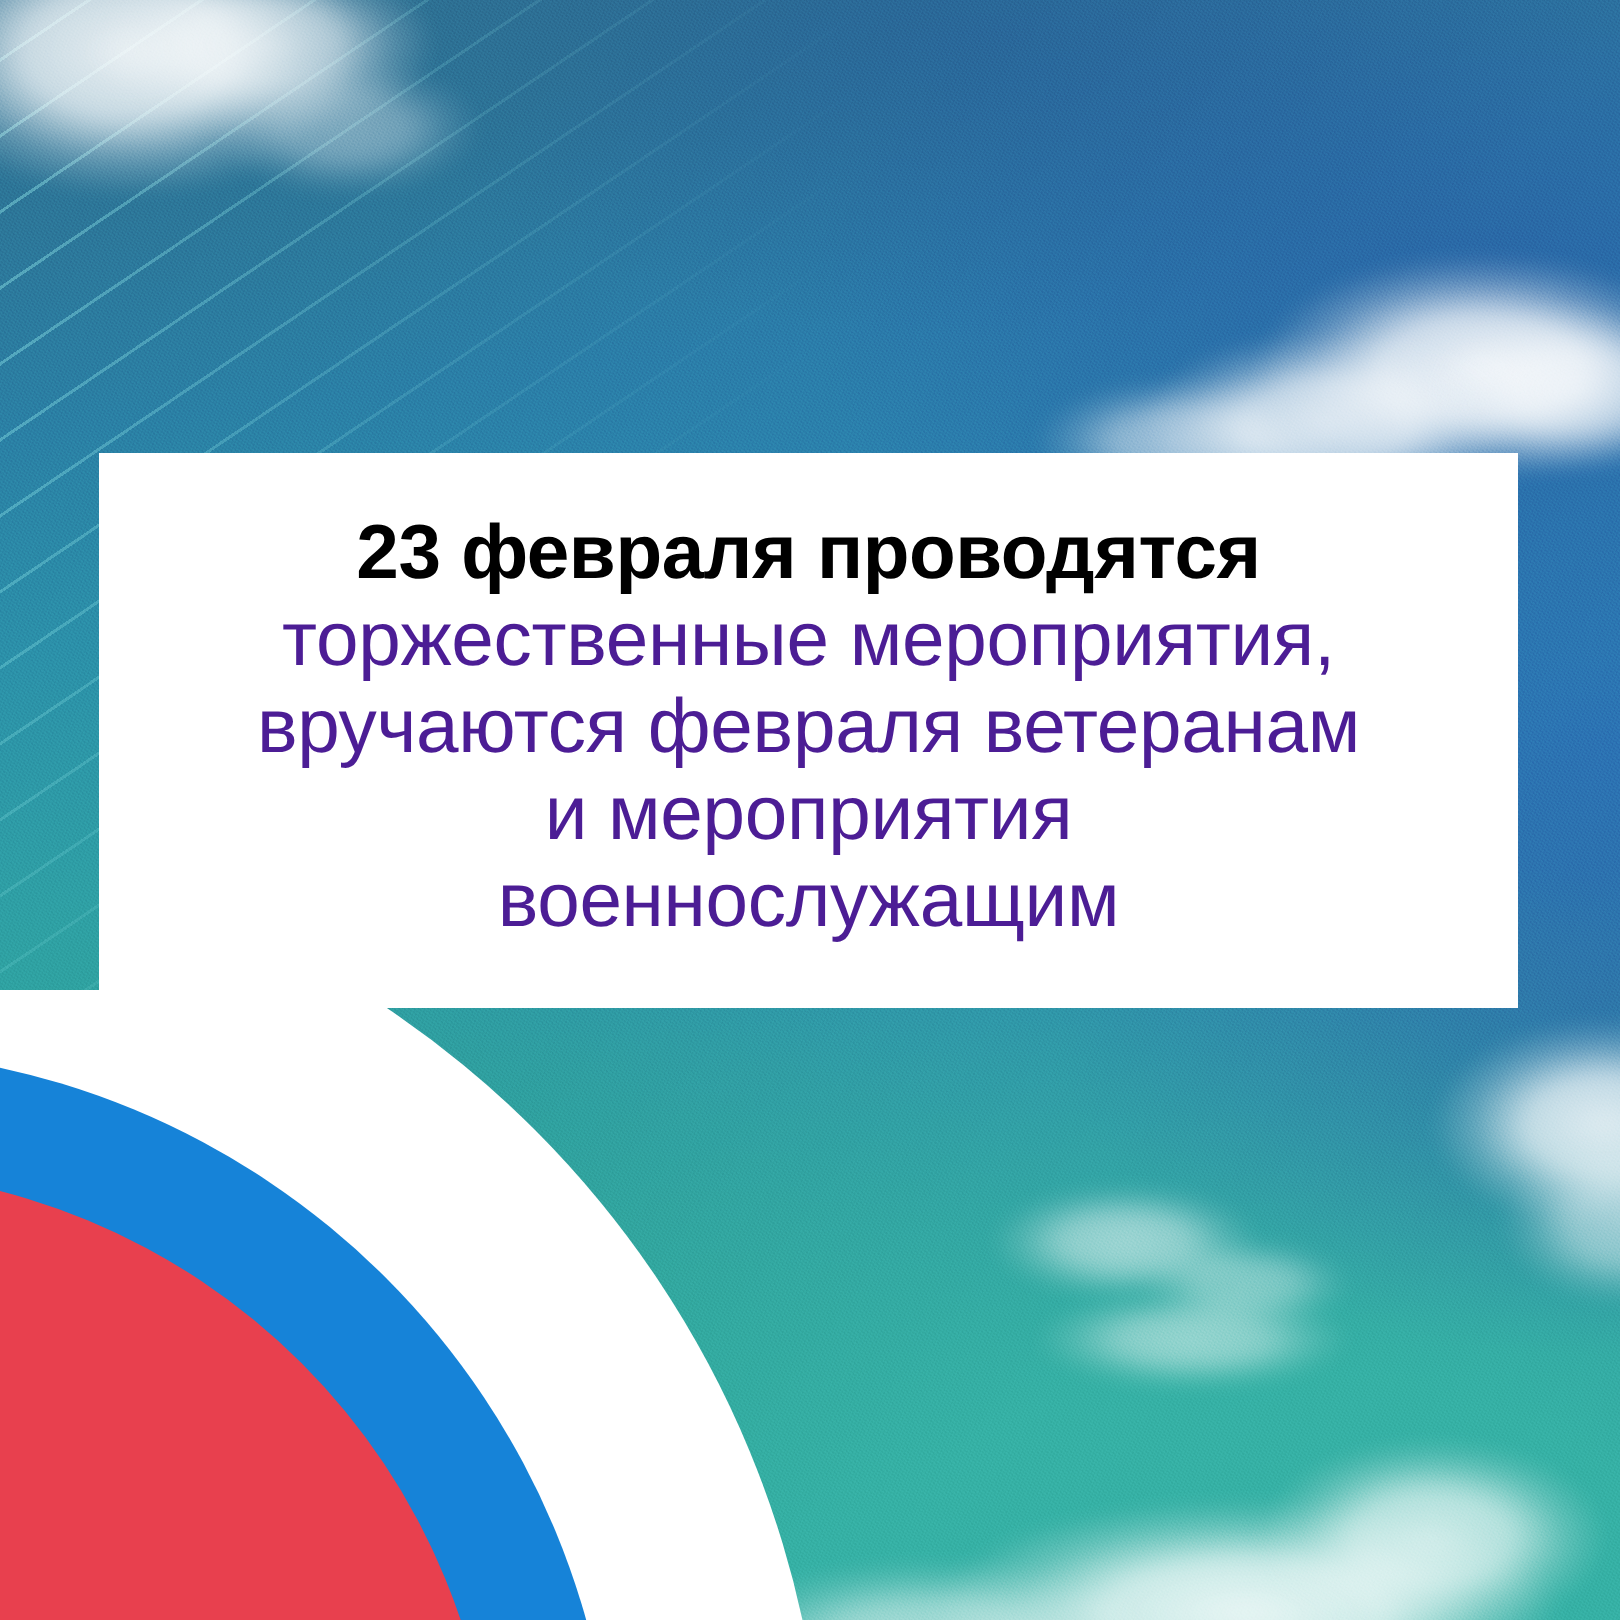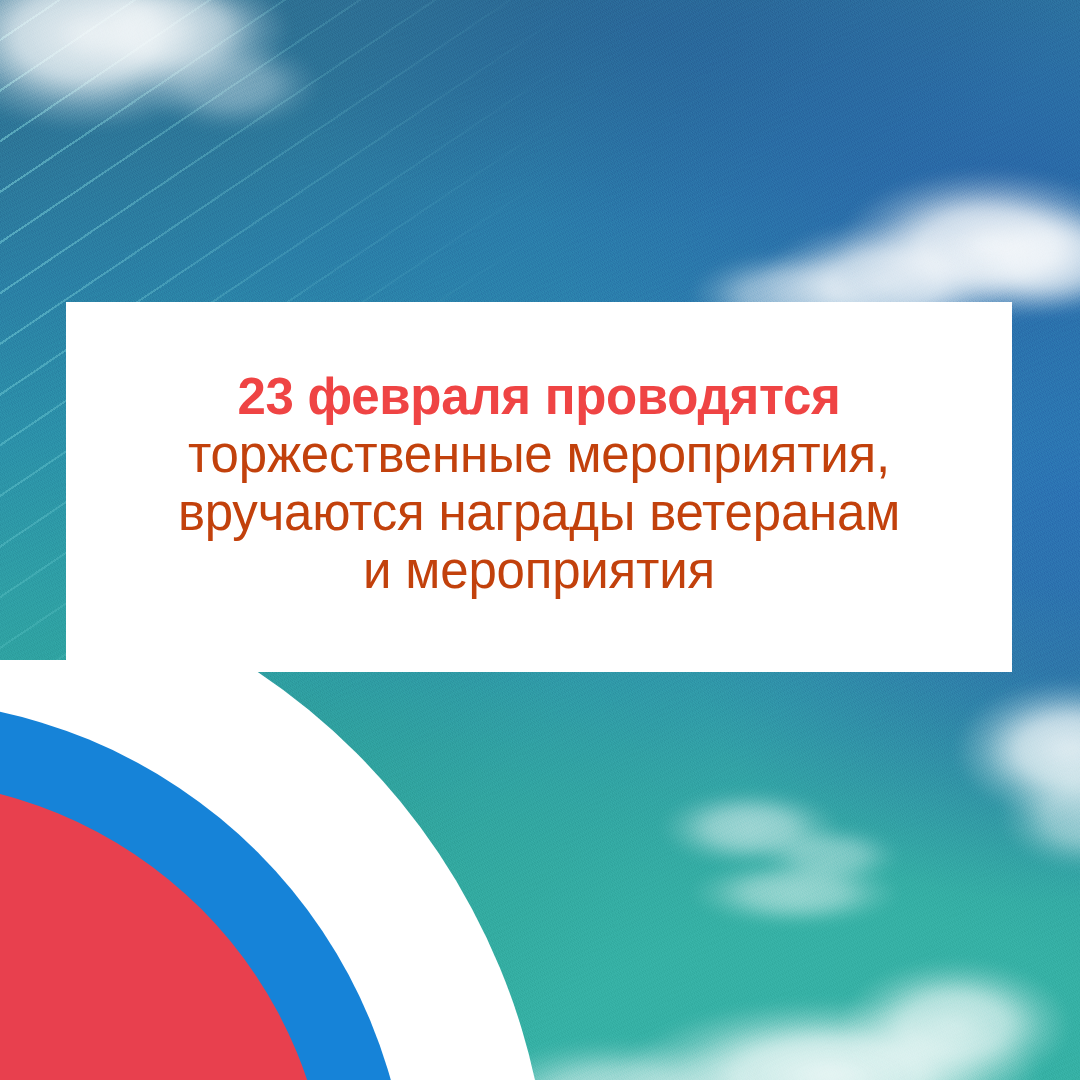--- a/index.html
+++ b/index.html
@@ -131,31 +131,31 @@
     align-items: center;
     justify-content: center;
     padding: 6px 18px 12px 18px;
   }
   .headline {
     margin: 0;
     font-weight: 700;
     font-size: 51px;
     line-height: 58px;
     letter-spacing: -0.3px;
-    color: #ef4444;
+    color: #000000;
     text-align: center;
     white-space: nowrap;
   }
   .body-line {
     margin: 0;
     font-weight: 400;
     font-size: 51px;
     line-height: 58px;
     letter-spacing: -0.2px;
-    color: #c2410c;
+    color: #4c1d95;
     text-align: center;
     white-space: nowrap;
   }
 </style>
 </head>
 <body>
 
 <div id="poster">
 
   <div class="sky-base"></div>
@@ -194,17 +194,18 @@
         <circle cx="-110" cy="560" r="660" fill="#ffffff"></circle>
         <circle cx="-110" cy="560" r="520" fill="#1683d8"></circle>
         <circle cx="-110" cy="560" r="440" fill="#e8404e"></circle>
       </g>
     </svg>
   </div>
 
   <div class="text-card">
     <p class="headline">23 февраля проводятся</p>
     <p class="body-line">торжественные мероприятия,</p>
-    <p class="body-line">вручаются награды ветеранам</p>
+    <p class="body-line">вручаются февраля ветеранам</p>
     <p class="body-line">и мероприятия</p>
+    <p class="body-line">военнослужащим</p>
   </div>
 
 </div>
 
 </body></html>

